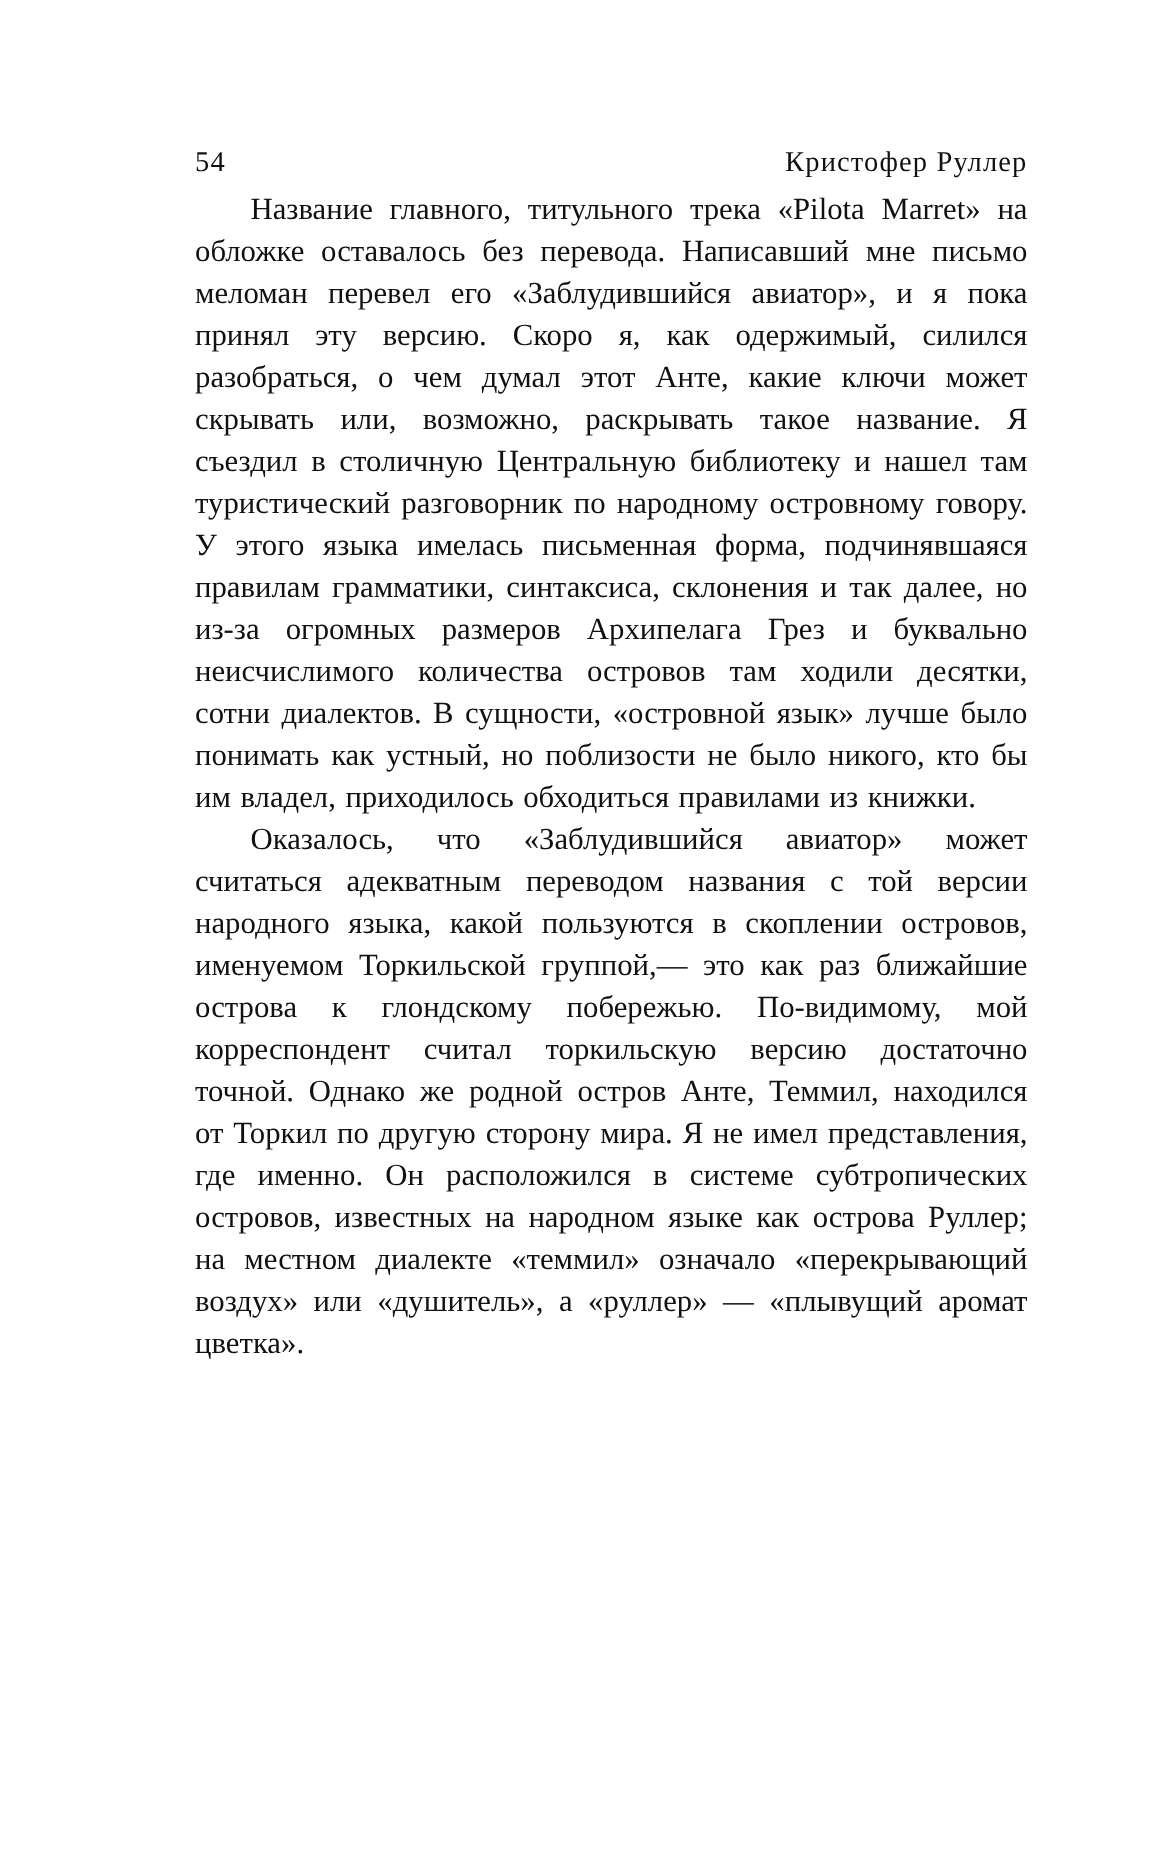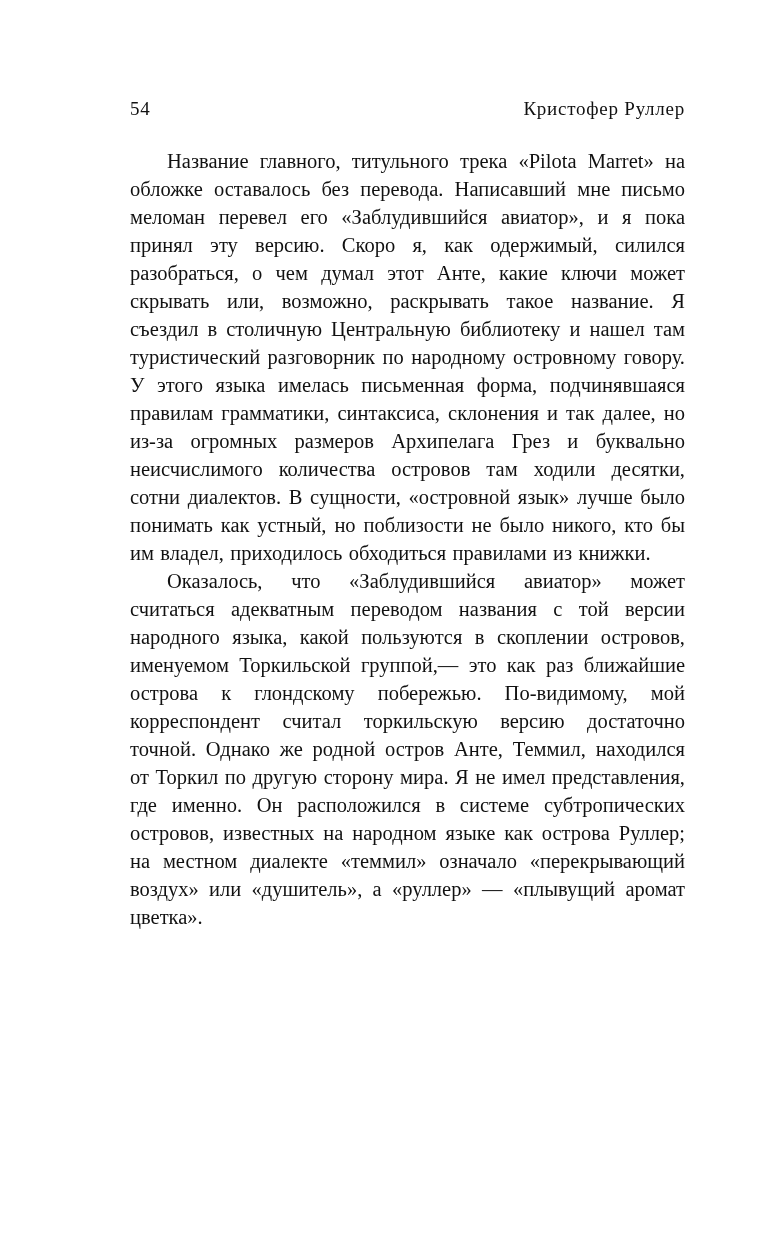--- a/index.html
+++ b/index.html
@@ -17,21 +17,21 @@
     font-family: "Liberation Serif", "DejaVu Serif", serif;
     color: #111111;
     overflow: hidden;
   }
   .running-head {
     display: flex;
     justify-content: space-between;
     align-items: baseline;
     font-size: 19px;
     letter-spacing: 0.04em;
-    margin-bottom: 27px;
+    margin-bottom: 6px;
     color: #111111;
   }
   .body-text {
     font-size: 20.5px;
     line-height: 28px;
     text-align: justify;
     hyphens: auto;
     -webkit-hyphens: auto;
     word-spacing: 0.06em;
     color: #111111;

